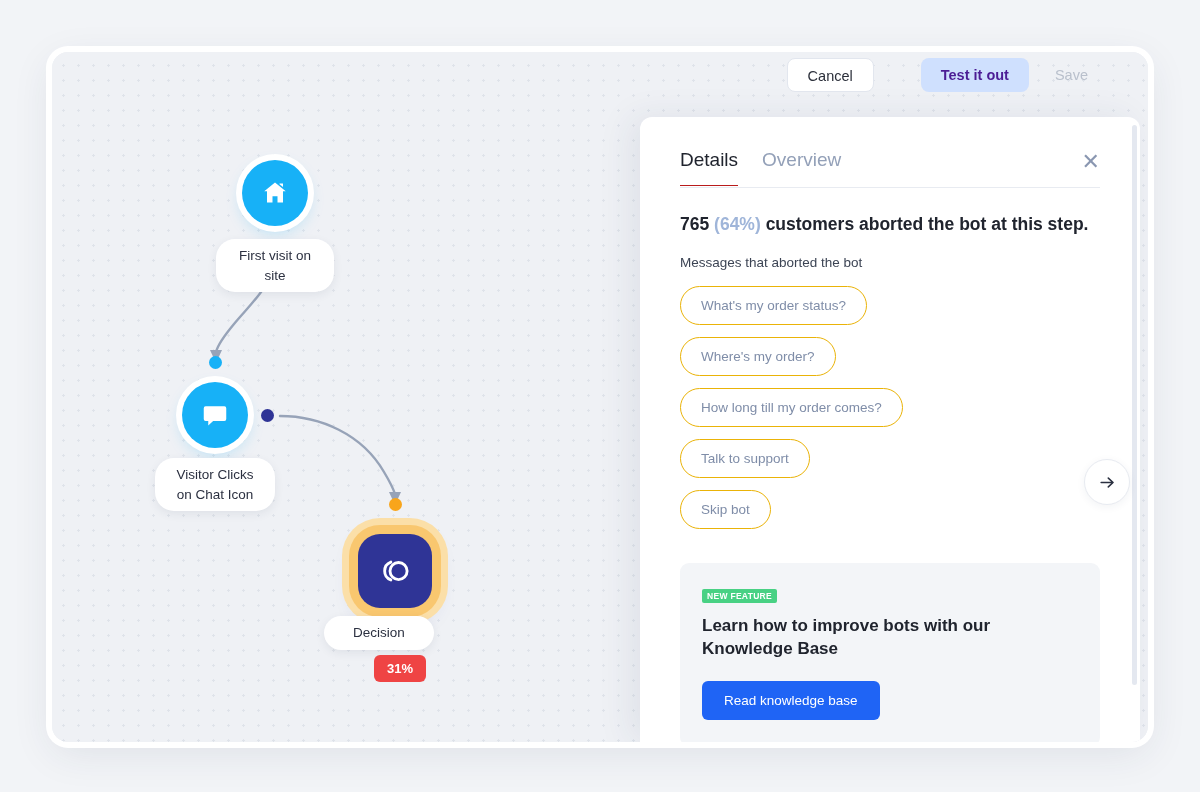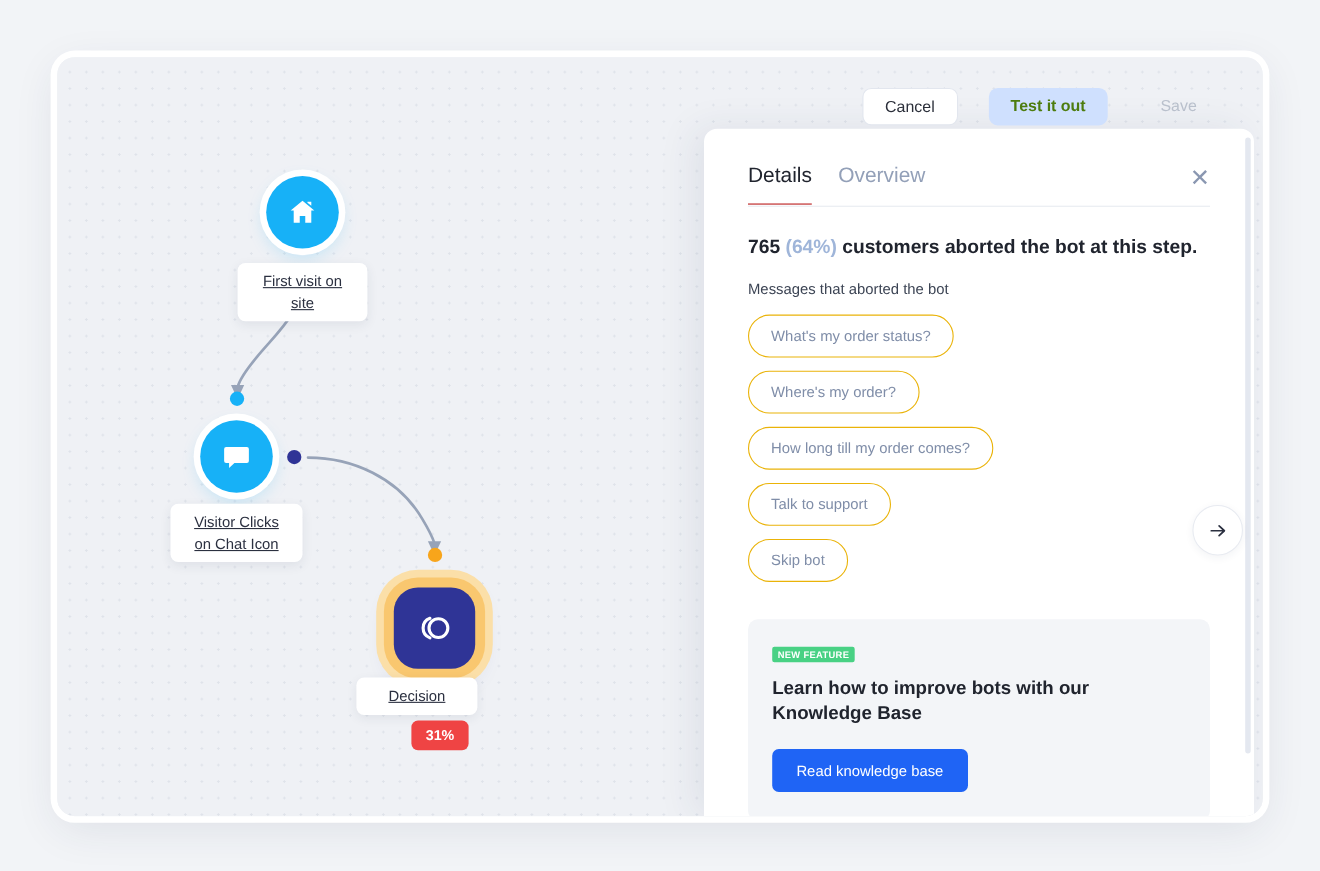--- a/index.html
+++ b/index.html
@@ -26,44 +26,45 @@
     position: absolute; inset: 0;
     background-color: #eff1f5;
     background-image: radial-gradient(circle, #dfe3ea 1.1px, transparent 1.2px);
     background-size: 15px 15px;
     background-position: 4px 6px;
   }
 
   
   #toolbar {
     position: absolute;
-    right: 40px; top: 28px;
-    display: flex; align-items: flex-start; gap: 28px;
+    right: 40px; top: 6px;
+    display: flex; align-items: flex-start; gap: 6px;
     z-index: 12;
   }
   .tb-btn {
     font-family: "Liberation Sans", sans-serif;
     font-size: 14.5px;
     border-radius: 8px;
     padding: 0 20px;
     height: 34px;
     line-height: 34px;
     border: none;
     cursor: pointer;
     white-space: nowrap;
   }
   #btn-cancel {
     background: #ffffff;
     color: #2b2f3a;
     border: 1px solid #e2e6ee;
   }
   #btn-test {
     background: #cfe0fe;
-    color: #4d7c0f;
-    font-weight: bold;
+    color: #4c1d95;
+    font-weight: bold;
+    margin-left: 41px;
   }
   #btn-save {
     background: transparent;
     color: #b9c0cc;
     cursor: default;
   }
 
   
   .node-circle {
     position: absolute;
@@ -73,30 +74,29 @@
     display: flex; align-items: center; justify-content: center;
     box-shadow: 0 0 0 6px #ffffff, 0 6px 16px rgba(23,177,247,.28);
     z-index: 4;
   }
   #node-home  { left: 190px; top: 108px; }
   #node-chat  { left: 130px; top: 330px; }
 
   .node-label {
     position: absolute;
     background: #ffffff;
-    border-radius: 7px;
+    border-radius: 19px;
     font-size: 13.5px;
     color: #2b3040;
     padding: 7px 12px;
     text-align: center;
     box-shadow: 0 3px 10px rgba(40,50,80,.08);
     z-index: 5;
     line-height: 1.45;
     white-space: pre-line;
-    text-decoration: underline;
   }
   #label-home     { left: 164px; top: 187px; width: 118px; }
   #label-chat     { left: 103px; top: 406px; width: 120px; }
   #label-decision { left: 272px; top: 564px; width: 110px; }
 
   
   #node-decision {
     position: absolute;
     left: 306px; top: 482px;
     width: 74px; height: 74px;

